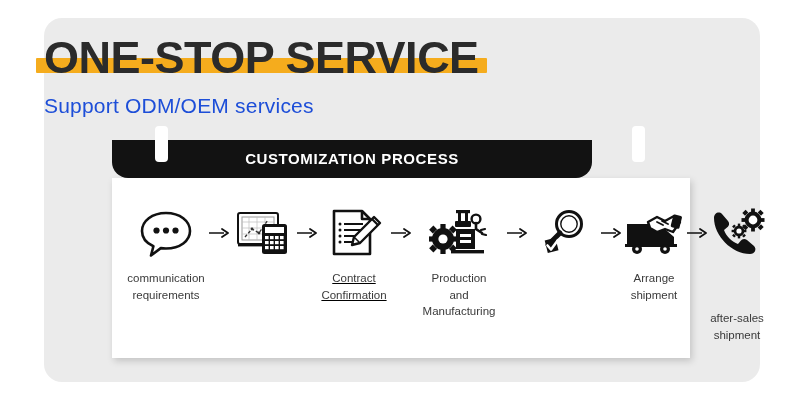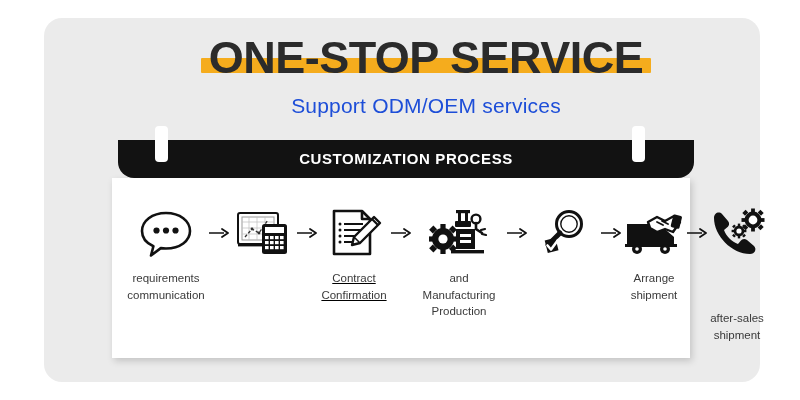--- a/index.html
+++ b/index.html
@@ -31,22 +31,21 @@
     border-radius: 18px;
   }
 
   
   .headline-block {
     position: absolute;
     left: 44px;
     top: 26px;
     width: 716px;
     height: 110px;
-    text-align: center;
-    margin-left: 24px;
+    text-align: left;
   }
 
   .title-wrap {
     position: relative;
     display: inline-block;
     margin-top: 8px;
   }
   .title-highlight {
     position: absolute;
     left: -8px;
@@ -69,23 +68,23 @@
   .subtitle {
     margin-top: 13px;
     font-size: 21px;
     color: #1d4ed8;
     letter-spacing: 0.2px;
   }
 
   
   .banner {
     position: absolute;
-    left: 118px;
+    left: 112px;
     top: 140px;
-    width: 576px;
+    width: 480px;
     height: 38px;
     background: #121212;
     border-radius: 0 0 16px 16px;
     z-index: 3;
   }
   .banner-title {
     position: absolute;
     left: 0;
     right: 0;
     top: 10px;
@@ -199,22 +198,22 @@
       <div class="step w-1">
         <div class="step-icon">
           <svg width="56" height="50" viewBox="0 0 56 50">
             <path d="M28 5 C14 5 4 13 4 23 C4 29.5 8.5 35.2 15.4 38.2 L13 47.5 L22.8 40.1 C24.5 40.4 26.2 40.5 28 40.5 C42 40.5 52 32.8 52 23 C52 13 42 5 28 5 Z" fill="none" stroke="#111111" stroke-width="2.6" stroke-linejoin="round"></path>
             <circle cx="18.5" cy="22.5" r="3.1" fill="#111111"></circle>
             <circle cx="28" cy="22.5" r="3.1" fill="#111111"></circle>
             <circle cx="37.5" cy="22.5" r="3.1" fill="#111111"></circle>
           </svg>
         </div>
         <div class="step-label">
+          <div>communication</div>
           <div>requirements</div>
-          <div>communication</div>
         </div>
       </div>
 
       <div class="arrow">
         <svg width="20" height="12" viewBox="0 0 20 12">
           <line x1="0" y1="6" x2="15" y2="6" stroke="#111111" stroke-width="1.5"></line>
           <path d="M13 2 L19 6 L13 10" fill="none" stroke="#111111" stroke-width="1.8" stroke-linecap="round" stroke-linejoin="round"></path>
         </svg>
       </div>
 
@@ -324,22 +323,22 @@
             <path d="M52 23 L56 22 M53 27 L57 28" stroke="#111111" stroke-width="2.2" stroke-linecap="round"></path>
 
             <rect x="27" y="22" width="19" height="20" fill="#111111"></rect>
             <rect x="31" y="27" width="11" height="3" fill="#ffffff"></rect>
             <rect x="31" y="33" width="11" height="3" fill="#ffffff"></rect>
 
             <rect x="22" y="43" width="33" height="3.4" fill="#111111"></rect>
           </svg>
         </div>
         <div class="step-label">
+          <div>Production</div>
           <div>and Manufacturing</div>
-          <div>Production</div>
         </div>
       </div>
 
       <div class="arrow">
         <svg width="20" height="12" viewBox="0 0 20 12">
           <line x1="0" y1="6" x2="15" y2="6" stroke="#111111" stroke-width="1.5"></line>
           <path d="M13 2 L19 6 L13 10" fill="none" stroke="#111111" stroke-width="1.8" stroke-linecap="round" stroke-linejoin="round"></path>
         </svg>
       </div>
 

